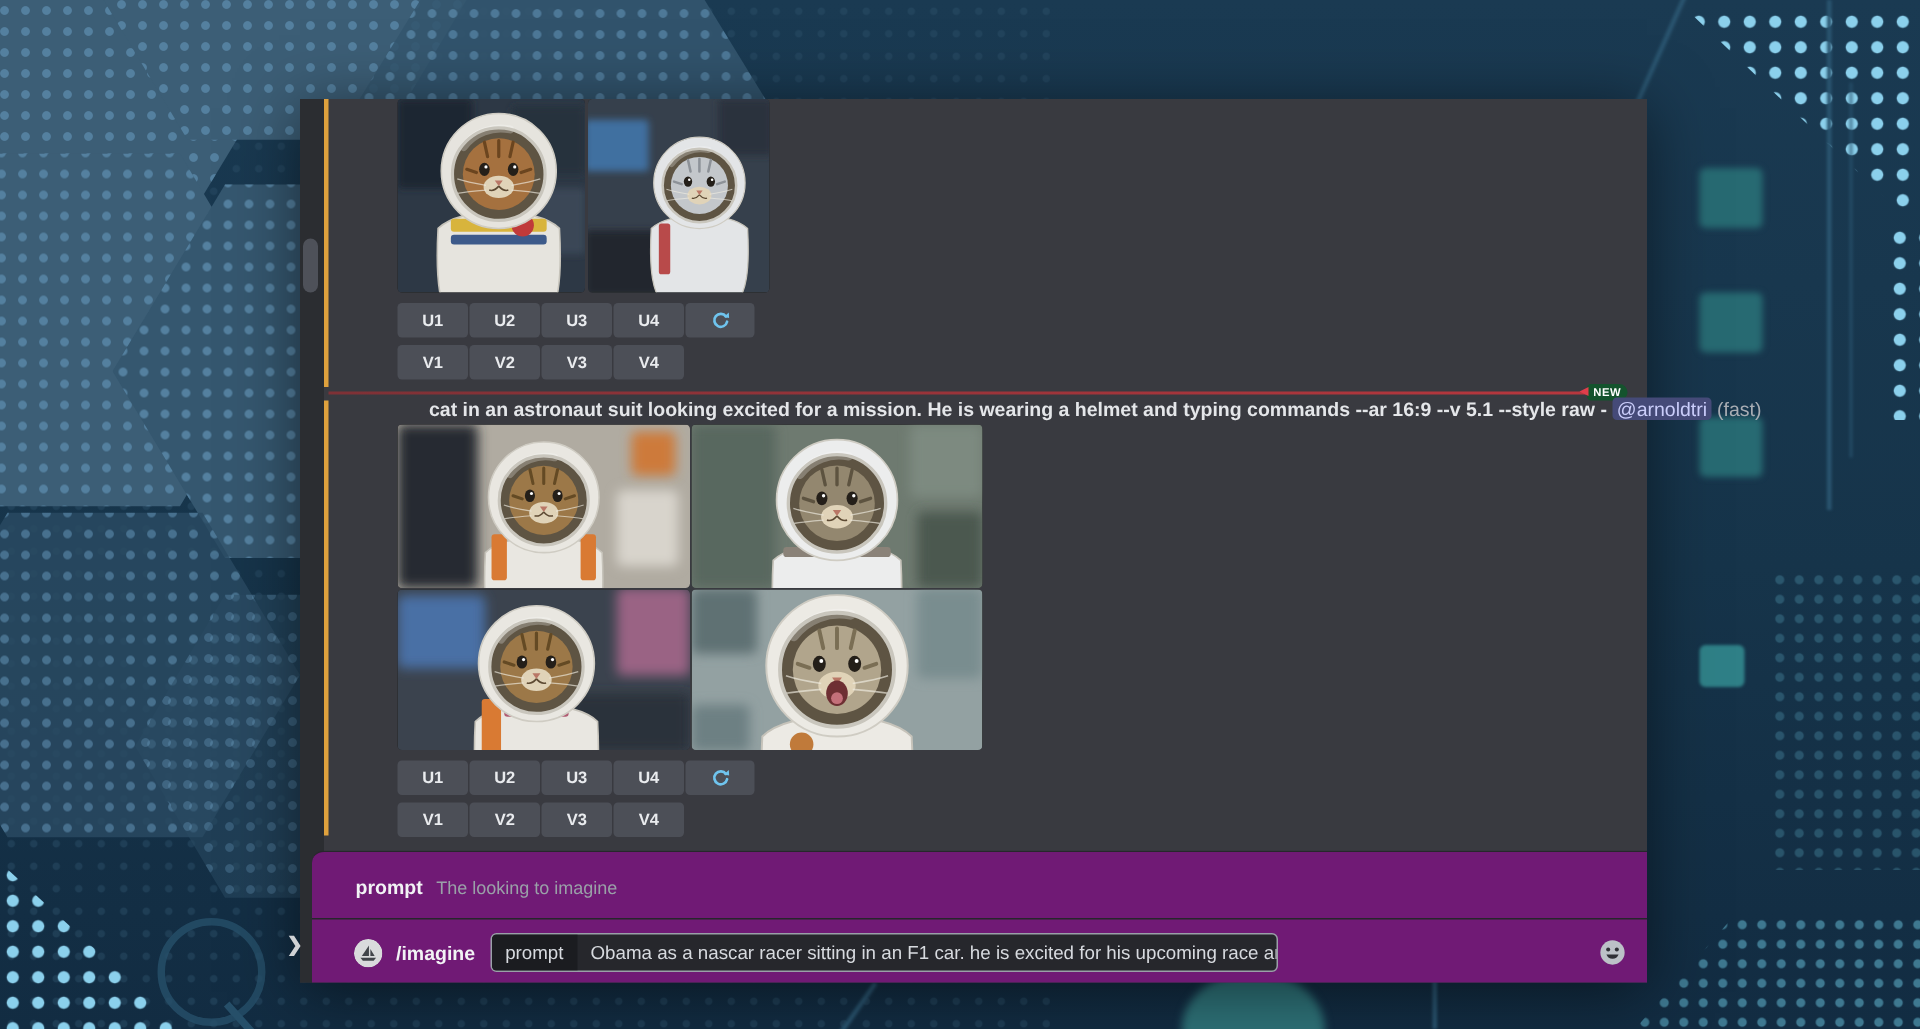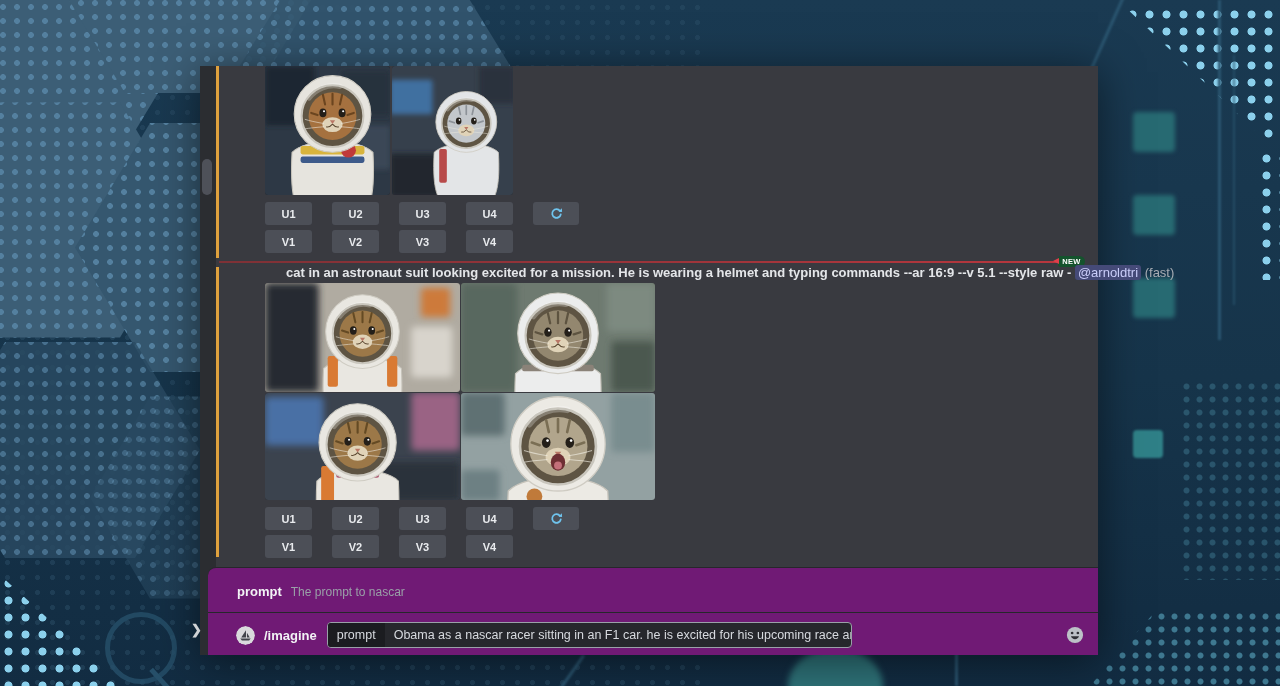--- a/index.html
+++ b/index.html
@@ -25,21 +25,21 @@
   .cline{background:#2a5570;filter:blur(1px);}
   
   .window{position:absolute;left:200px;top:66px;width:898px;height:589px;
     background:#393a40;box-shadow:0 6px 40px rgba(0,0,0,.5);}
   .left-strip{position:absolute;left:0;top:0;width:16px;height:100%;background:#2b2d31;}
   .scroll-thumb{position:absolute;left:2px;top:93px;width:10px;height:36px;
     background:#4e5159;border-radius:5px;}
   .accent-line{position:absolute;left:16px;width:3px;background:#dfa13d;}
   .msg-img{position:absolute;overflow:hidden;border-radius:3px;background:#222;cursor:pointer;}
   .msg-img svg{display:block;width:100%;height:100%;}
-  .btnrow{position:absolute;left:65px;display:flex;gap:20px;}
+  .btnrow{position:absolute;left:65px;display:flex;gap:1px;}
   .djs-btn{width:47px;height:23px;background:#4c4f57;border:none;border-radius:3px;
     color:#e9ebee;font-family:"Liberation Sans",sans-serif;font-size:11px;font-weight:700;
     display:flex;align-items:center;justify-content:center;cursor:pointer;padding:0;}
   .djs-btn.rerun{width:46px;}
   
   .divider-line{position:absolute;left:19px;top:195px;width:842px;height:2px;
     background:linear-gradient(90deg,#7e3136,#b8373e);}
   .new-badge{position:absolute;left:858px;top:190px;width:27px;height:11px;background:#14532d;
     border-radius:3px 6px 6px 3px;color:#fff;font-size:7.5px;font-weight:800;letter-spacing:.4px;
     display:flex;align-items:center;justify-content:center;}
@@ -350,21 +350,21 @@
     <div class="btnrow" style="top:469px">
         <button class="djs-btn">V1</button>
         <button class="djs-btn">V2</button>
         <button class="djs-btn">V3</button>
         <button class="djs-btn">V4</button>
       </div>
 
     <div class="composer">
       <div class="opt-row">
         <span class="opt-name">prompt</span>
-        <span class="opt-desc">The prompt to nascar</span>
+        <span class="opt-desc">The looking to imagine</span>
       </div>
       <div class="opt-sep"></div>
       <div class="input-row">
         <span class="avatar">
           <svg viewBox="0 0 20 20">
               <circle cx="10" cy="10" r="10" fill="#d9dadc"></circle>
               <path d="M10.5 4.5 L10.5 12 L5.5 12 Z" fill="#41444a"></path>
               <path d="M11.5 7 L14.5 12 L11.5 12 Z" fill="#41444a"></path>
               <path d="M4.5 13.2 H15.5 L13.8 15.2 H6.2 Z" fill="#41444a"></path>
             </svg>

